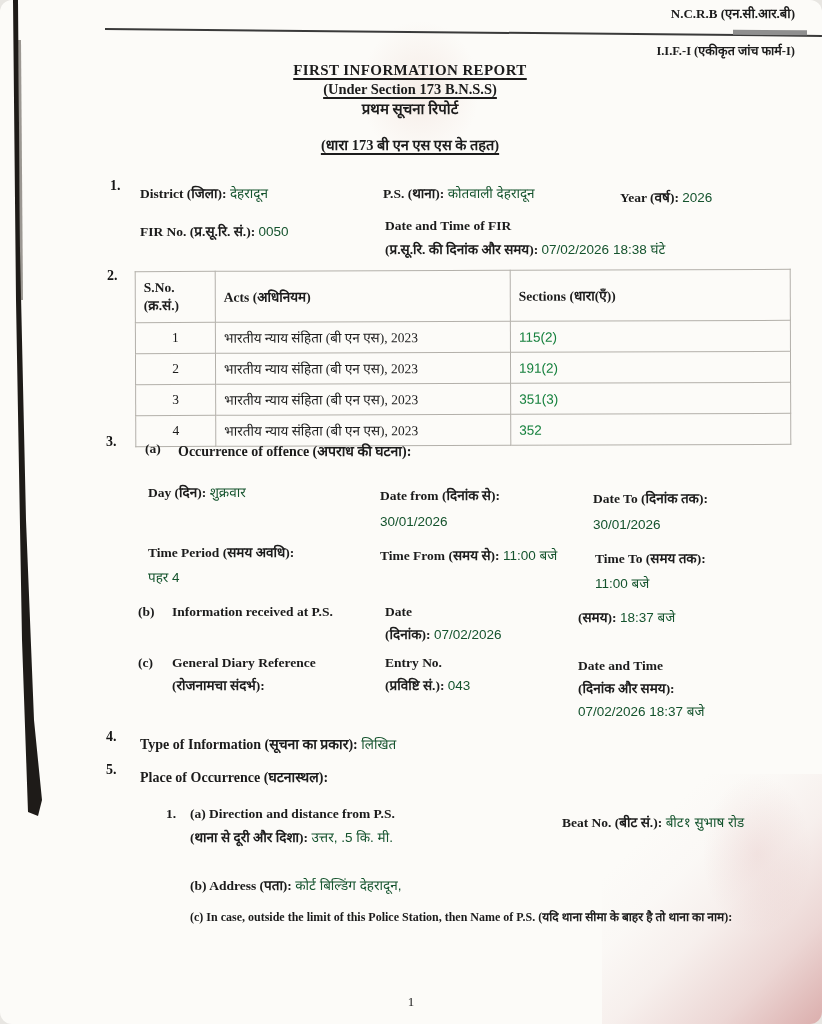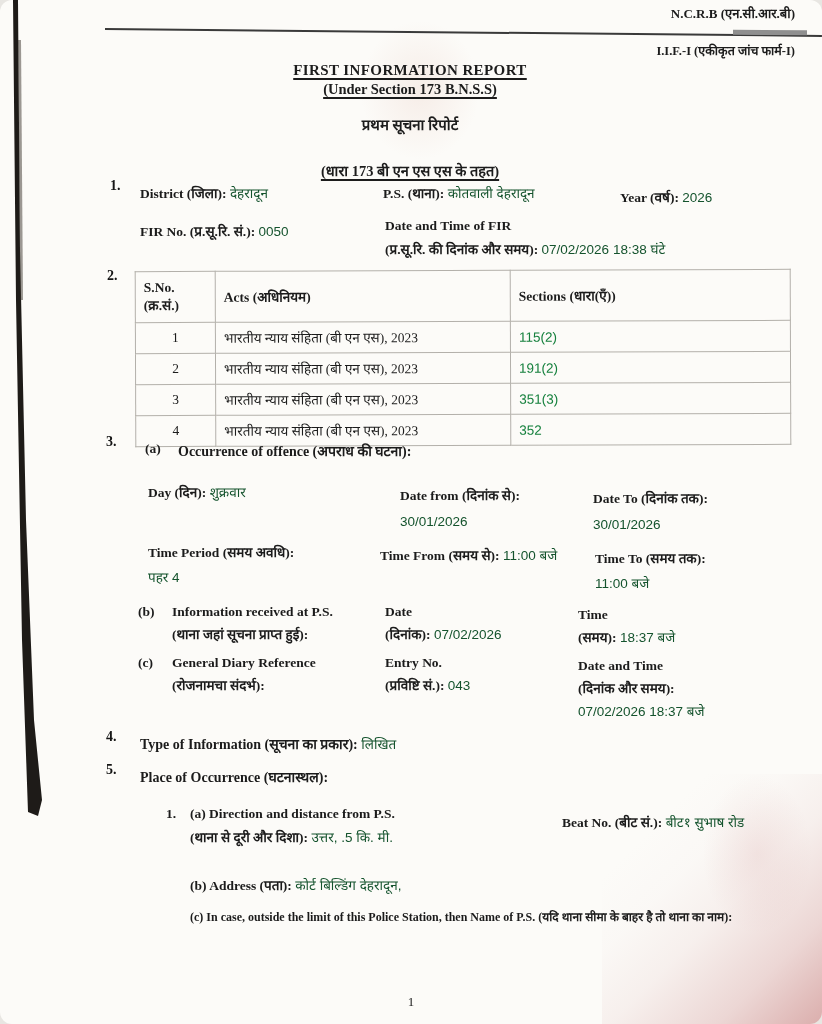--- a/index.html
+++ b/index.html
@@ -76,22 +76,22 @@
   <div class="content">
 
     <div class="abs" style="right:27px;top:4px;text-align:right;font-size:13px;font-weight:bold;">N.C.R.B (एन.सी.आर.बी)</div>
     <div class="abs rule" style="left:105px;top:28px;width:717px;"></div>
     <div class="abs rule-gray" style="left:733px;top:30px;width:74px;"></div>
     <div class="abs" style="right:27px;top:42px;text-align:right;font-size:12.5px;font-weight:bold;">I.I.F.-I (एकीकृत जांच फार्म-I)</div>
 
     <div class="abs" style="left:180px;top:62px;width:460px;text-align:center;">
       <span class="title-line u" style="font-size:15px;letter-spacing:0.4px;">FIRST INFORMATION REPORT</span>
       <span class="title-line u" style="font-size:14.5px;margin-top:2px;">(Under Section 173 B.N.S.S)</span>
-      <span class="title-line" style="font-size:15px;margin-top:16px;">प्रथम सूचना रिपोर्ट</span>
-      <span class="title-line u" style="font-size:14.5px;margin-top:26px;text-align:center;">(धारा 173 बी एन एस एस के तहत)</span>
+      <span class="title-line" style="font-size:15px;">प्रथम सूचना रिपोर्ट</span>
+      <span class="title-line u" style="font-size:14.5px;margin-top:16px;text-align:center;">(धारा 173 बी एन एस एस के तहत)</span>
     </div>
 
     <div class="abs num" style="left:110px;top:178px;">1.</div>
     <div class="abs fs" style="left:140px;top:184px;">
       <span class="lbl">District (जिला):</span>
       <span class="val">देहरादून</span>
     </div>
     <div class="abs fs" style="left:383px;top:184px;">
       <span class="lbl">P.S. (थाना):</span>
       <span class="val">कोतवाली देहरादून</span>
@@ -150,21 +150,21 @@
       </table>
 
     <div class="abs num" style="left:106px;top:434px;">3.</div>
     <div class="abs fs lbl" style="left:145px;top:439px;">(a)</div>
     <div class="abs fs" style="left:148px;top:483px;width:220px;">
       <span class="lbl">Day (दिन):</span>
       <span class="val">शुक्रवार</span>
     </div>
 
     <div class="abs lbl" style="left:178px;top:441px;font-size:14px;">Occurrence of offence (अपराध की घटना):</div>
-    <div class="abs fs" style="left:380px;top:486px;width:205px;margin-left:20px;">
+    <div class="abs fs" style="left:380px;top:486px;width:205px;">
       <div class="lbl">Date from (दिनांक से):</div>
       <div class="val" style="margin-top:6px;">30/01/2026</div>
     </div>
     <div class="abs fs" style="left:593px;top:489px;width:190px;">
       <div class="lbl">Date To (दिनांक तक):</div>
       <div class="val" style="margin-top:6px;">30/01/2026</div>
     </div>
 
     <div class="abs fs" style="left:148px;top:543px;width:210px;">
       <div class="lbl">Time Period (समय अवधि):</div>
@@ -175,31 +175,29 @@
       <span class="val">11:00 बजे</span>
     </div>
     <div class="abs fs" style="left:595px;top:549px;width:180px;">
       <div class="lbl">Time To (समय तक):</div>
       <div class="val" style="margin-top:5px;">11:00 बजे</div>
     </div>
 
     <div class="abs fs lbl" style="left:138px;top:602px;">(b)</div>
     <div class="abs fs" style="left:172px;top:602px;width:210px;">
       <div class="lbl">Information received at P.S.</div>
-      <div class="lbl" style="margin-top:3px;">(थाना जहां सूचना प्राप्त हुई):</div>
     </div>
     <div class="abs fs" style="left:385px;top:602px;width:190px;">
       <div class="lbl">Date</div>
       <div style="margin-top:3px;">
         <span class="lbl">(दिनांक):</span>
         <span class="val">07/02/2026</span>
       </div>
     </div>
     <div class="abs fs" style="left:578px;top:605px;width:200px;">
-      <div class="lbl">Time</div>
       <div style="margin-top:3px;">
         <span class="lbl">(समय):</span>
         <span class="val">18:37 बजे</span>
       </div>
     </div>
 
     <div class="abs fs lbl" style="left:138px;top:653px;">(c)</div>
     <div class="abs fs" style="left:172px;top:653px;width:215px;">
       <div class="lbl">General Diary Reference</div>
       <div class="lbl" style="margin-top:3px;">(रोजनामचा संदर्भ):</div>

